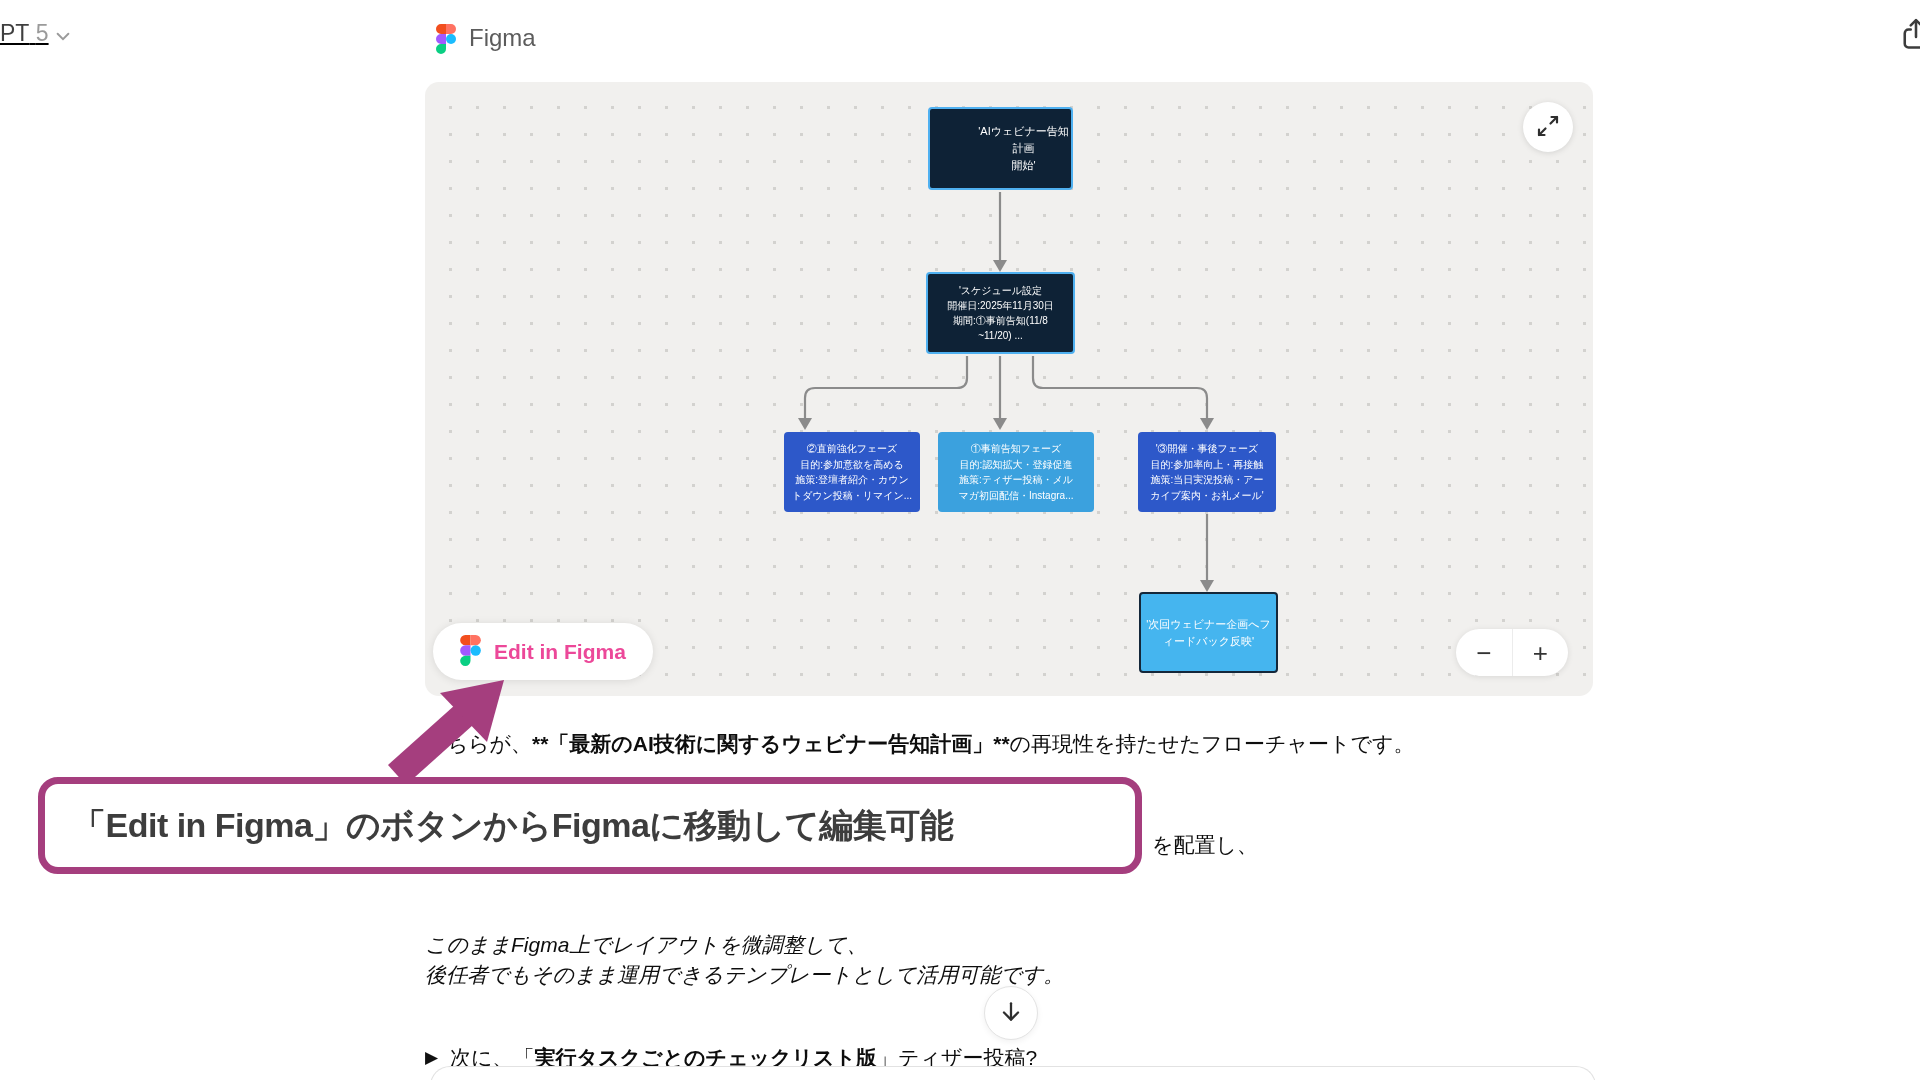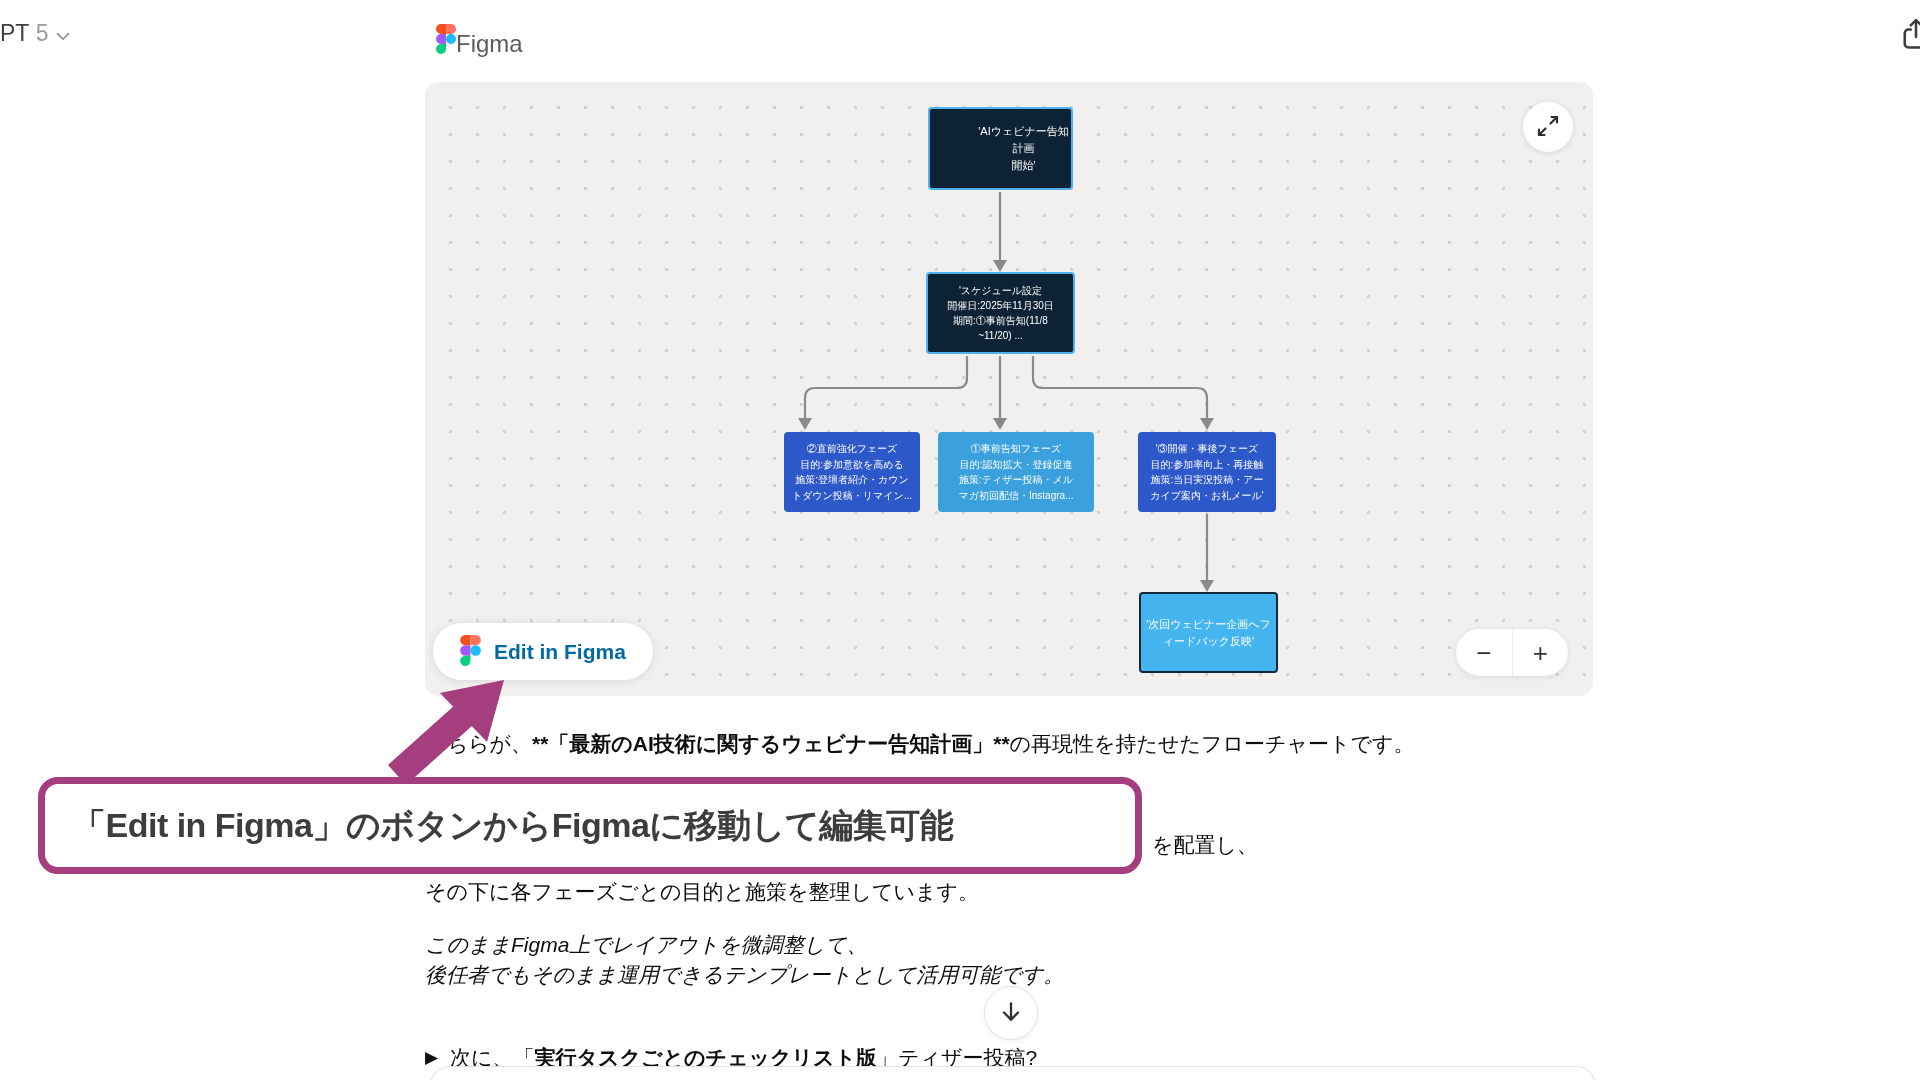--- a/index.html
+++ b/index.html
@@ -2,26 +2,26 @@
 <html><head>
 <meta charset="utf-8">
 <style>
   * { margin:0; padding:0; box-sizing:border-box; }
   html,body { width:1920px; height:1080px; overflow:hidden; background:#ffffff;
     font-family:"Liberation Sans", sans-serif; }
   #stage { position:relative; width:1920px; height:1080px; background:#fff; }
 
   
   .model-label { position:absolute; left:0; top:20px; display:flex; align-items:center;
-    gap:7px; font-size:23px; cursor:pointer; }
+    gap:7px; font-size:23px; cursor:pointer;text-decoration:underline; }
   .model-label .m1 { color:#3f3f3f; font-weight:500; }
   .model-label .m2 { color:#9a9a9a; font-weight:500; }
   .share-btn { position:absolute; right:-14px; top:16px; }
 
-  .figma-header { position:absolute; left:436px; top:24px; display:flex; align-items:flex-end; }
+  .figma-header { position:absolute; left:436px; top:24px; display:flex; align-items:flex-start; gap:13px; }
   .figma-header .title { font-size:24px; color:#5c5c5c; font-weight:500; }
 
   
   .canvas { position:absolute; left:425px; top:82px; width:1168px; height:614px;
     background:#f1f0ee; border-radius:14px;
     background-image:radial-gradient(circle,#d3d2cf 1.6px, transparent 1.6px);
     background-size:27px 27px; background-position:12px 12px; }
   .connectors { position:absolute; left:0; top:0; }
 
   .node { position:absolute; border-radius:4px; color:#ffffff; display:flex;
@@ -34,21 +34,21 @@
   .node-5 { left:713px; top:350px; width:138px; height:80px; font-size:10px; line-height:15.5px; }
   .node-6 { left:714px; top:510px; width:139px; height:81px; font-size:11px; line-height:17px; }
 
   .expand-btn { position:absolute; right:20px; top:20px; width:50px; height:50px;
     border-radius:50%; background:#fff; box-shadow:0 1px 6px rgba(0,0,0,.12);
     display:flex; align-items:center; justify-content:center; cursor:pointer; border:none; }
 
   .edit-btn { position:absolute; left:8px; top:541px; height:57px; padding:0 27px;
     border:none; border-radius:29px; background:#fff; box-shadow:0 1px 8px rgba(0,0,0,.10);
     display:flex; align-items:center; gap:13px; cursor:pointer; }
-  .edit-btn .lbl { font-size:21px; font-weight:600; color:#0369a1; }
+  .edit-btn .lbl { font-size:21px; font-weight:600; color:#ec4899; }
 
   .zoom-pill { position:absolute; right:25px; bottom:20px; width:112px; height:47px;
     background:#fff; border-radius:24px; box-shadow:0 1px 6px rgba(0,0,0,.10);
     display:flex; overflow:hidden; }
   .zoom-pill button { flex:1; border:none; background:transparent; font-size:26px;
     color:#333; cursor:pointer; line-height:1; font-family:"Liberation Sans",sans-serif; }
   .zoom-pill .zo { border-right:1px solid #ececec; }
 
   
   .msg { position:absolute; color:#0d0d0d; font-size:21px; line-height:1.55; }
@@ -180,21 +180,20 @@
 
     <div class="zoom-pill">
       <button class="zo">−</button>
       <button class="zi">+</button>
     </div>
   </div>
 
   <div class="msg p1"><span>こちらが、</span><b>**「最新のAI技術に関するウェビナー告知計画」**</b><span>の再現性を持たせたフローチャートです。</span></div>
 
   <div class="msg frag-right">を配置し、</div>
-  <div class="msg p2b">その下に各フェーズごとの目的と施策を整理しています。</div>
   <div class="msg p3">このままFigma上でレイアウトを微調整して、
 後任者でもそのまま運用できるテンプレートとして活用可能です。</div>
 
   <div class="msg p4">
     <span class="tri">▶</span>
     <span><span>次に、「</span><b>実行タスクごとのチェックリスト版</b><span>」ティザー投稿?</span></span>
   </div>
 
   <svg class="ann-arrow" width="175" height="125">
     <line x1="45" y1="115" x2="112" y2="55" stroke="#a53e7e" stroke-width="27" style="stroke: rgb(165, 62, 126);"></line>

